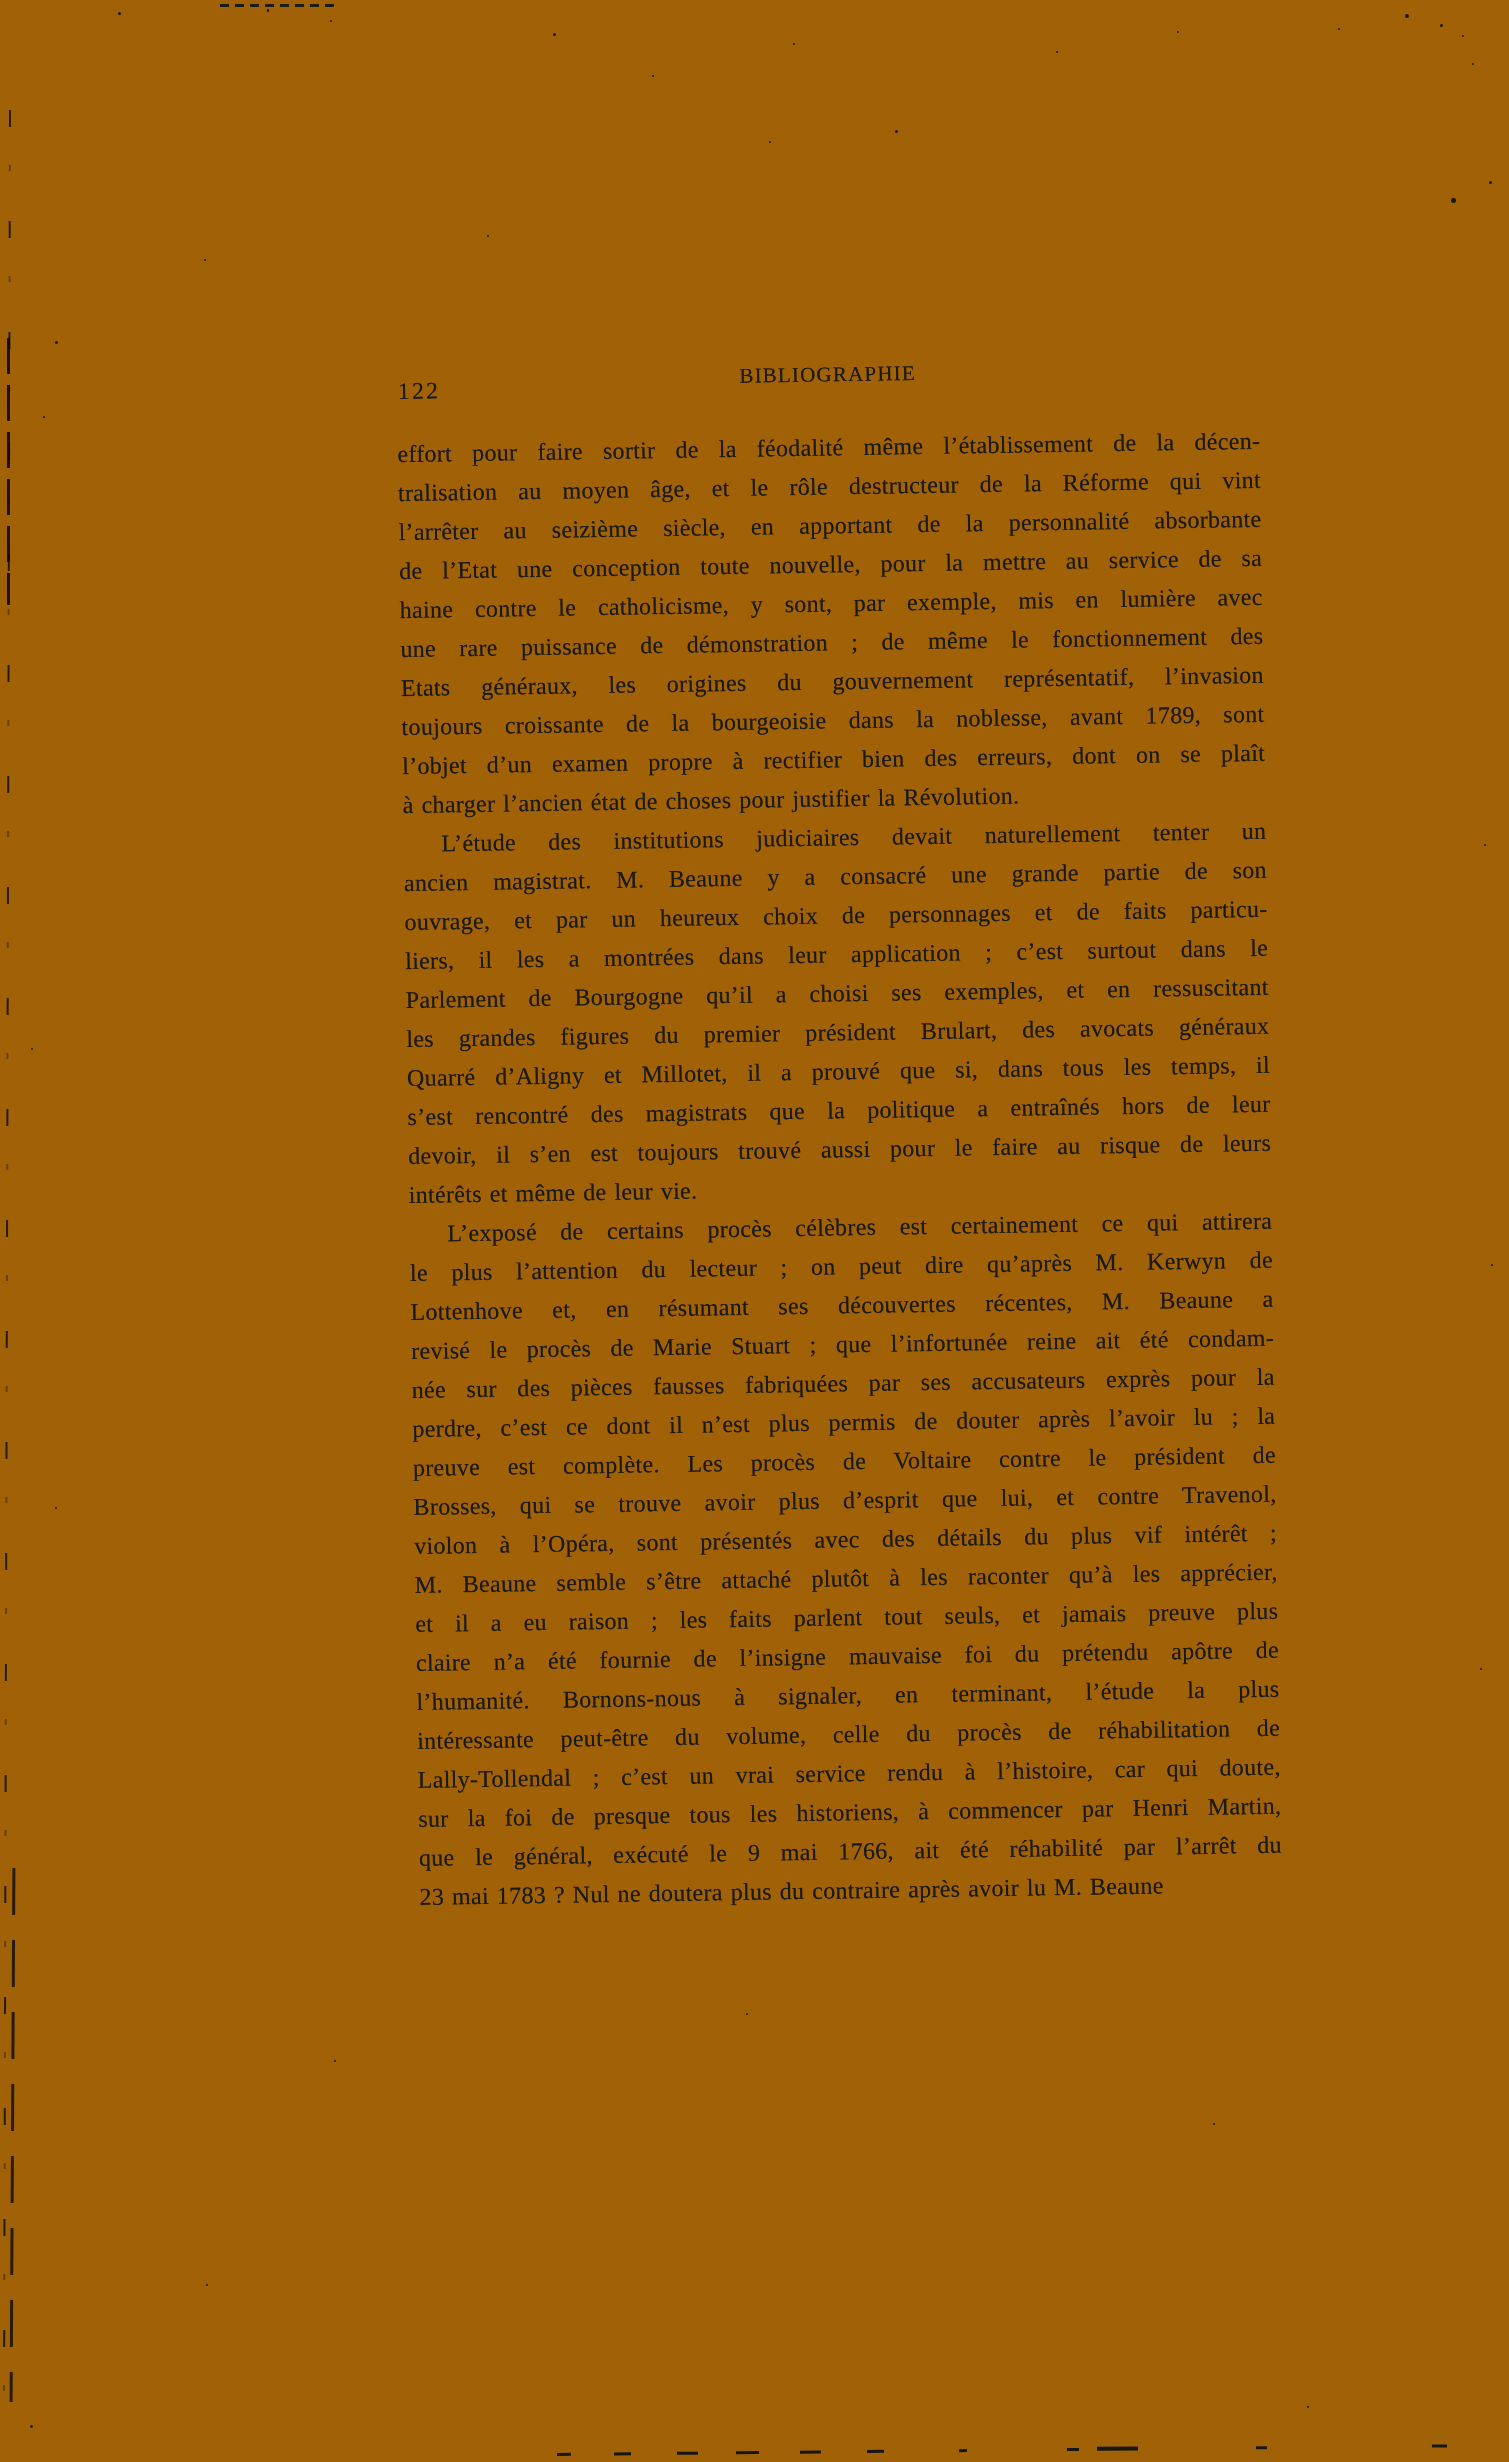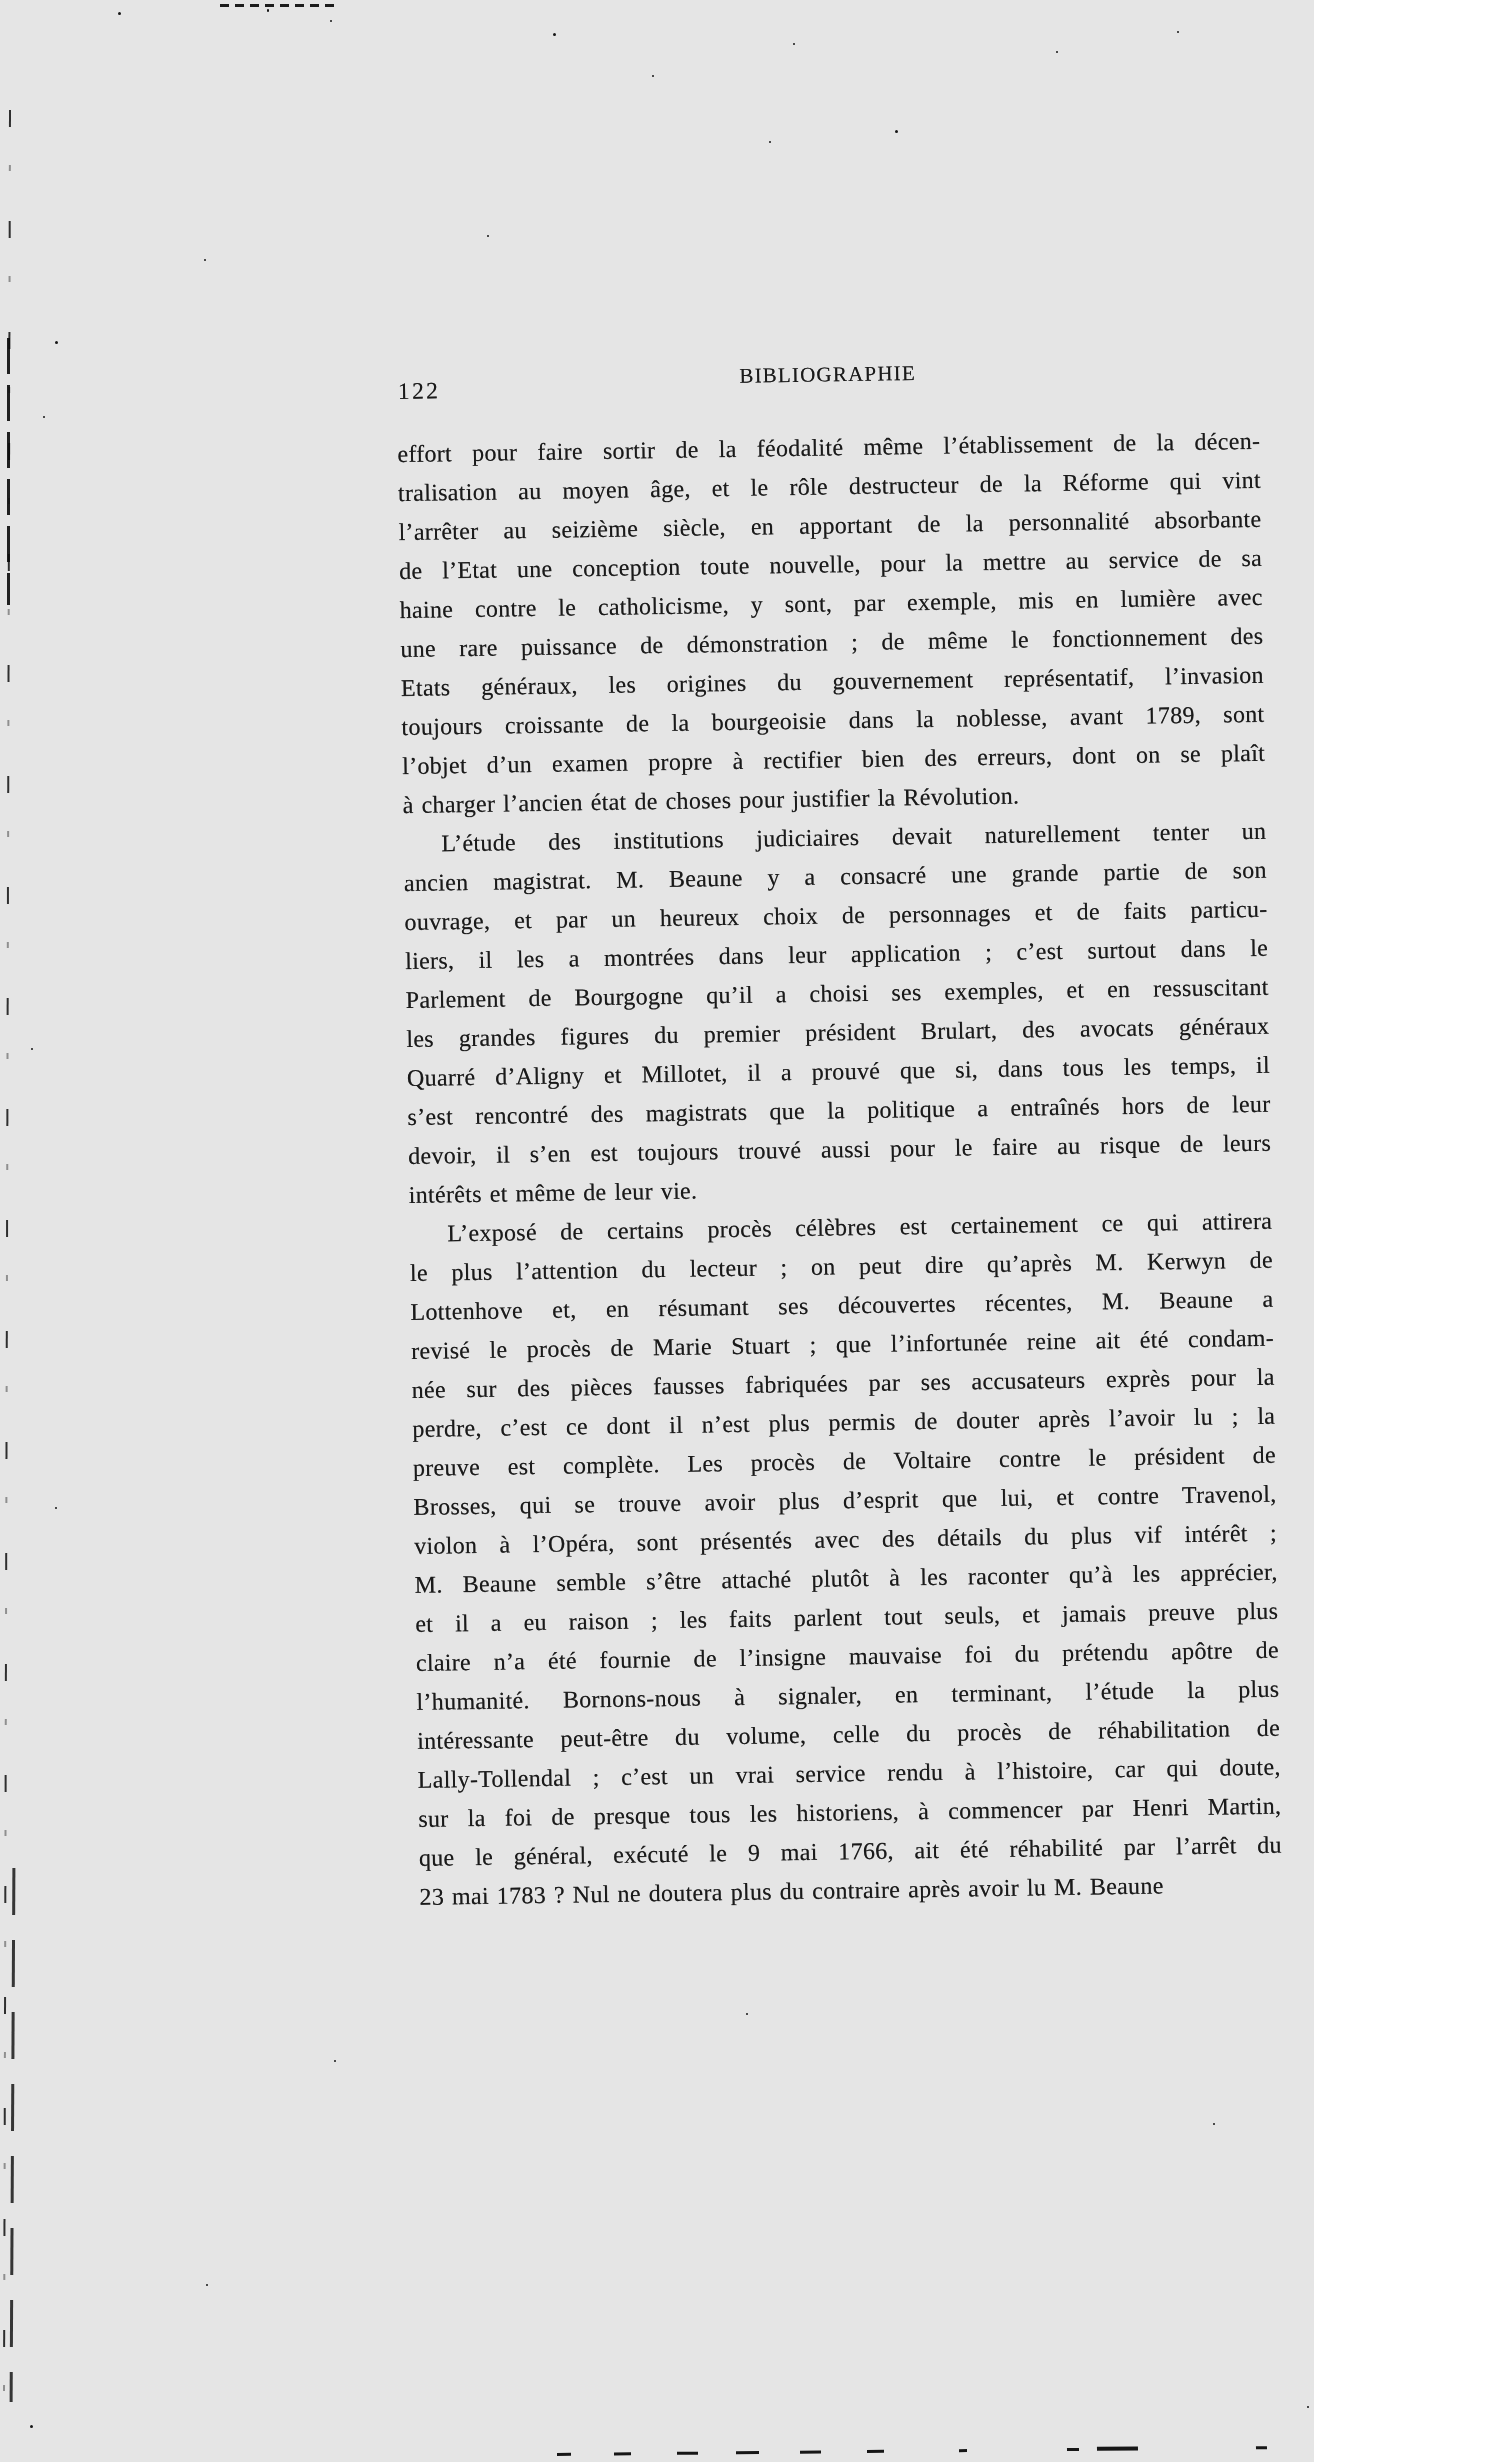--- a/index.html
+++ b/index.html
@@ -2,23 +2,23 @@
 <html style="font-size:12.6px"><head>
 <meta charset="utf-8">
 <style>
   html, body {
     margin: 0;
     padding: 0;
     background: #ffffff;
   }
   .page {
     position: relative;
-    width: 1314px;
+    width: 1509px;
     height: 2462px;
-    background: #e5e5e5;
+    background: #a16207;
     overflow: hidden;
     font-family: "Liberation Serif", serif;
     color: #1a1a1a;
     text-decoration: underline;
   }
   
   .content {
     position: absolute;
     left: 396px;
     top: 369px;

